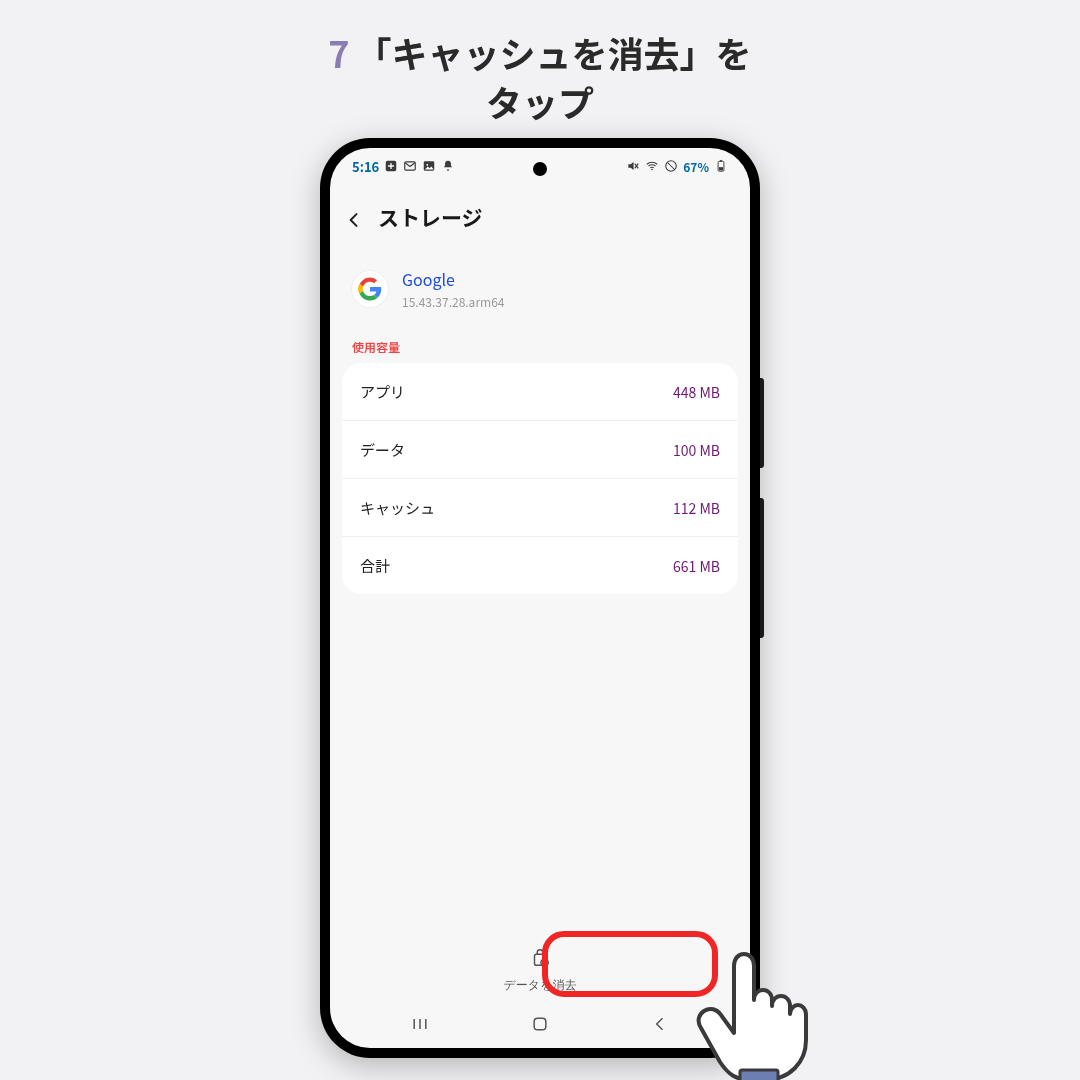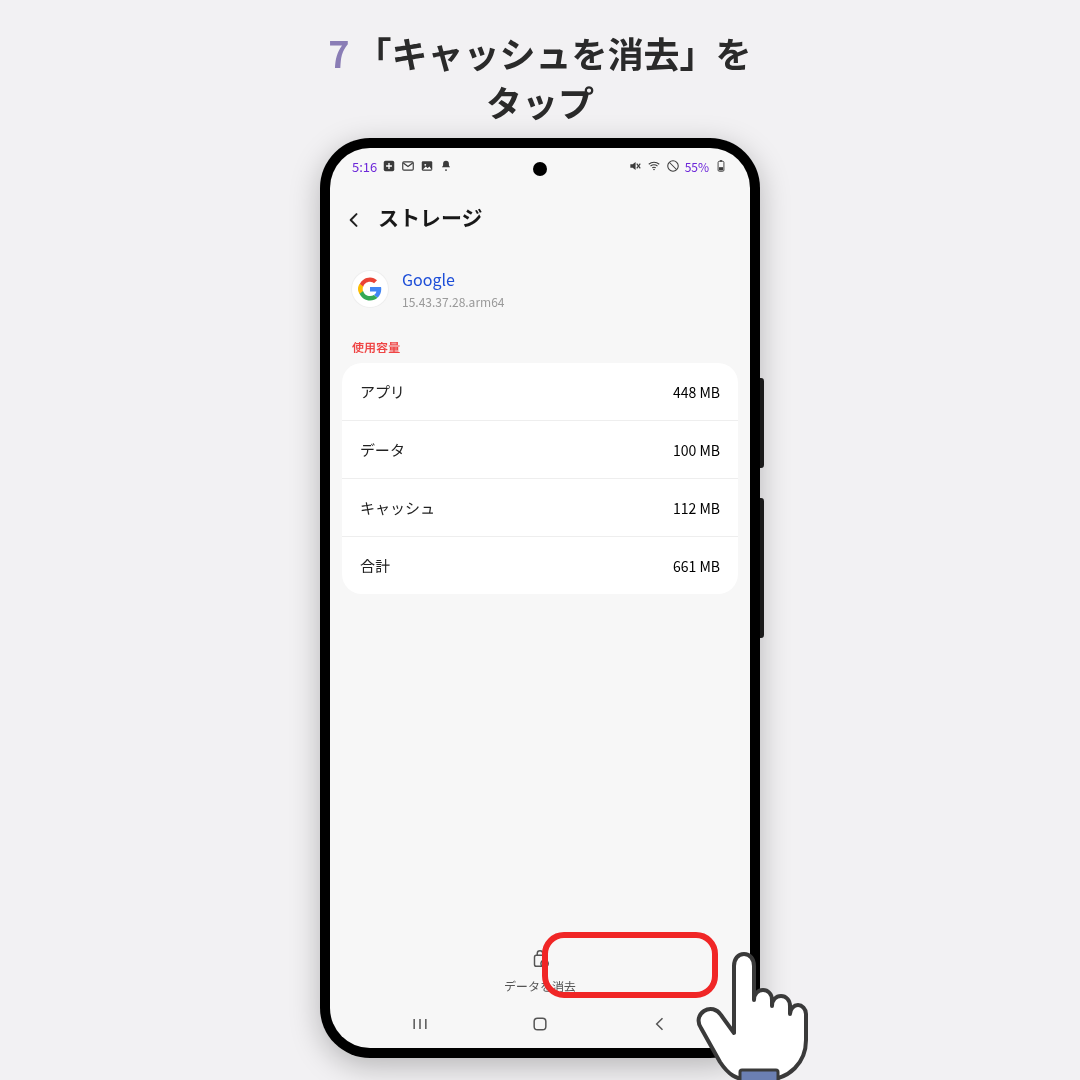--- a/index.html
+++ b/index.html
@@ -67,22 +67,22 @@
     z-index: 50;
   }
   
   .status-bar {
     height: 36px;
     display: flex;
     align-items: center;
     justify-content: space-between;
     padding: 0 22px;
     font-size: 13px;
-    color: #6d28d9;
-    font-weight: 400;
+    color: #0369a1;
+    font-weight: 700;
   }
   .status-left { display: flex; align-items: center; gap: 5px; }
   .status-right { display: flex; align-items: center; gap: 5px; font-size: 12px; }
   .sicon { width: 14px; height: 14px; display:inline-flex; align-items:center; justify-content:center; }
   .sicon svg { width: 100%; height: 100%; }
   
   .header {
     display: flex;
     gap: 14px;
     padding: 18px 18px 10px 14px;
@@ -114,26 +114,27 @@
     overflow: hidden;
   }
   .row {
     display: flex; justify-content: space-between; align-items: center;
     padding: 18px 18px;
     font-size: 15px;
     color: #222;
     border-bottom: 1px solid #eee;
   }
   .row:last-child { border-bottom: none; }
-  .row .val { color: #000000; font-size: 14px; }
+  .row .val { color: #701a75; font-size: 14px; }
   
   .actions {
     margin-top: auto;
     display: flex;
     padding: 6px 8px 4px 8px;
+    font-family: Liberation Mono, monospace;
   }
   .action {
     flex: 1;
     display: flex;
     flex-direction: column;
     align-items: center;
     gap: 4px;
     padding: 6px 0 8px 0;
     font-size: 12px;
     color: #555;
@@ -218,21 +219,21 @@
               <path d="M3 9a14 14 0 0118 0M6 12a10 10 0 0112 0M9 15a6 6 0 016 0" fill="none" stroke="#3b3b3b" stroke-width="1.8"></path>
               <circle cx="12" cy="18" r="1.4" fill="#3b3b3b"></circle>
             </svg>
         </span>
         <span class="sicon">
           <svg viewBox="0 0 24 24">
               <circle cx="12" cy="12" r="9" fill="none" stroke="#3b3b3b" stroke-width="1.8"></circle>
               <line x1="6" y1="6" x2="18" y2="18" stroke="#3b3b3b" stroke-width="1.8"></line>
             </svg>
         </span>
-        <span>55%</span>
+        <span>67%</span>
         <span class="sicon">
           <svg viewBox="0 0 24 24">
               <rect x="7" y="4" width="10" height="17" rx="2" fill="none" stroke="#3b3b3b" stroke-width="1.6"></rect>
               <rect x="10" y="2" width="4" height="2" fill="#3b3b3b"></rect>
               <rect x="8.5" y="14" width="7" height="5.5" fill="#3b3b3b"></rect>
             </svg>
         </span>
       </div>
     </div>
 

